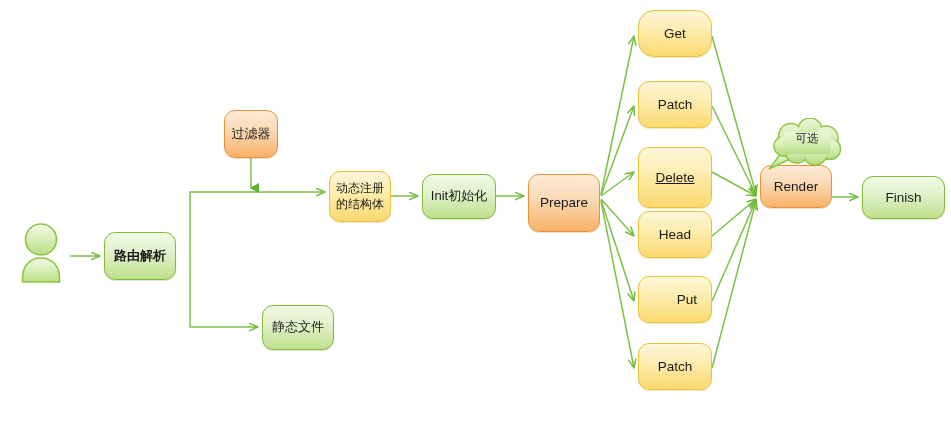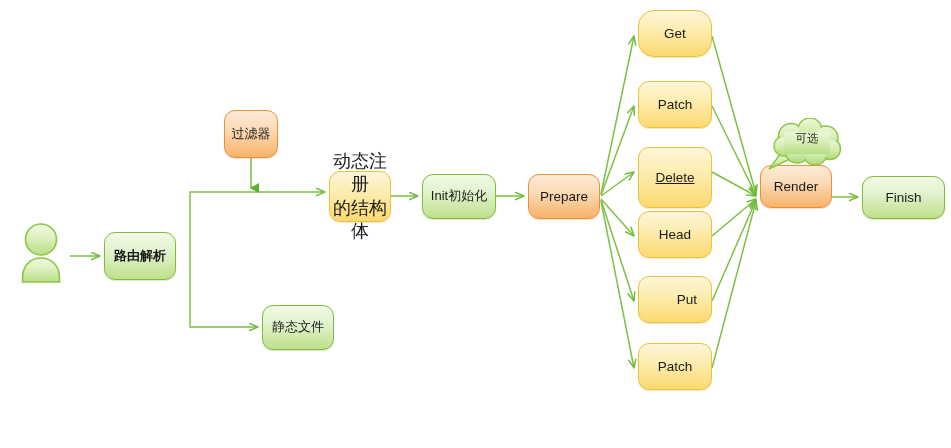--- a/index.html
+++ b/index.html
@@ -152,30 +152,30 @@
   </div>
 
   <div class="node orange cjk" style="left:224px;top:110px;width:54px;height:48px;">
     <span class="lbl">过滤器</span>
   </div>
 
   <div class="node green cjk" style="left:262px;top:305px;width:72px;height:45px;">
     <span class="lbl">静态文件</span>
   </div>
 
-  <div class="node yellow cjk" style="left:329px;top:171px;width:62px;height:51px;font-size:18px;">
+  <div class="node yellow cjk" style="left:329px;top:171px;width:62px;height:51px;font-size:12px;">
     <span class="lbl">动态注册
 的结构体</span>
   </div>
 
   <div class="node green cjk" style="left:422px;top:174px;width:74px;height:45px;">
     <span class="lbl">Init初始化</span>
   </div>
 
-  <div class="node orange" style="left:528px;top:174px;width:72px;height:45px;">
+  <div class="node orange" style="left:528px;top:174px;width:72px;height:58px;">
     <span class="lbl">Prepare</span>
   </div>
 
   <div class="node yellow" style="left:638px;top:10px;width:74px;height:47px;border-radius:16px;">
     <span class="lbl">Get</span>
   </div>
 
   <div class="node yellow" style="left:638px;top:81px;width:74px;height:47px;">
     <span class="lbl">Patch</span>
   </div>

